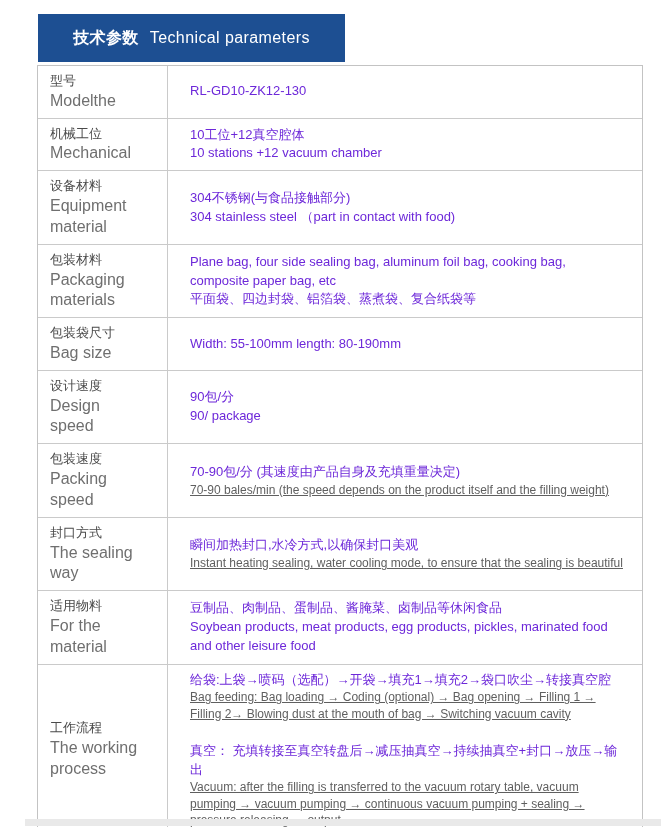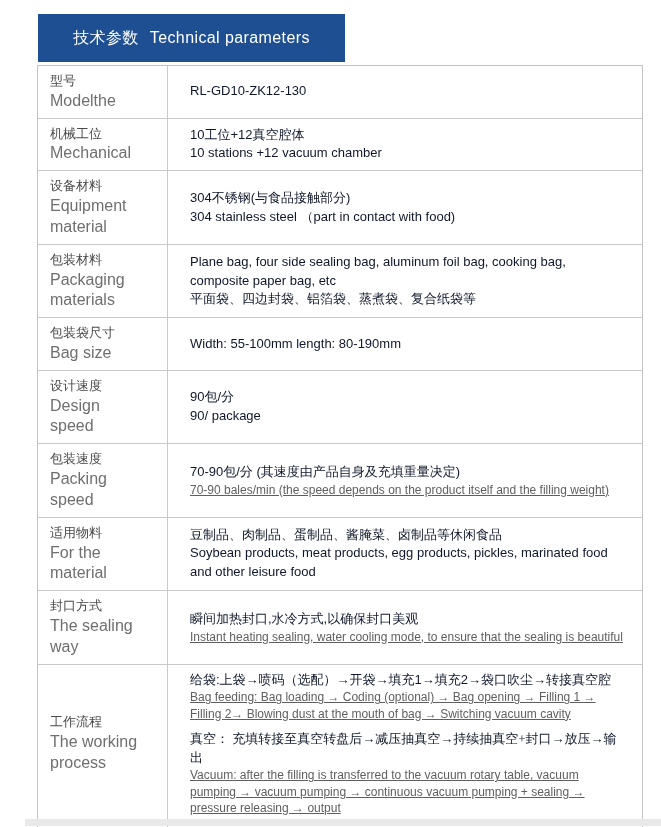--- a/index.html
+++ b/index.html
@@ -12,21 +12,21 @@
   }
   .banner {
     position: absolute; left: 38px; top: 14px;
     width: 307px; height: 48px;
     background: #1d4f92;
     color: #ffffff;
     display: flex; align-items: center; justify-content: center;
     font-size: 16px; letter-spacing: 0.4px;
     white-space: nowrap;
   }
-  .banner .zh { margin-right: 11px; }
+  .banner .zh { margin-right: 11px; font-weight: bold; }
   .spec-table {
     position: absolute; left: 37px; top: 65px;
     width: 606px;
     border: 1px solid #c3c3c3;
     box-sizing: border-box;
     background: #ffffff;
   }
   .row {
     display: flex;
     border-bottom: 1px solid #cacaca;
@@ -42,26 +42,26 @@
   }
   .cell-label .zh { font-size: 13px; color: #4a4a4a; line-height: 1.45; }
   .cell-label .en { font-size: 16px; color: #6f6f6f; line-height: 1.3; }
   .cell-value {
     flex: 1;
     padding: 6px 16px 6px 22px;
     display: flex; flex-direction: column; justify-content: center;
     box-sizing: border-box;
   }
   .cell-value .line {
-    font-size: 13px; color: #0f172a; line-height: 1.45;
+    font-size: 13px; color: #6d28d9; line-height: 1.45;
   }
   .cell-value .line.small {
     font-size: 12px; color: #5f5f5f; line-height: 1.35; text-decoration: underline;
   }
-  .cell-value .line.gap { margin-top: 8px; font-family: Liberation Serif, serif; }
+  .cell-value .line.gap { margin-top: 20px; }
   .bottom-strip {
     position: absolute; left: 25px; right: 0; top: 819px; height: 7px;
     background: #e9e9e9;
   }
 </style>
 </head>
 <body>
 
 <div class="banner">
   <span class="zh">技术参数</span>
@@ -132,36 +132,36 @@
         <div class="zh">包装速度</div>
         <div class="en">Packing speed</div>
       </div>
       <div class="cell-value">
         <div class="line">70-90包/分 (其速度由产品自身及充填重量决定)</div>
         <div class="line small">70-90 bales/min (the speed depends on the product itself and the filling weight)</div>
       </div>
     </div>
     <div class="row">
       <div class="cell-label">
+        <div class="zh">封口方式</div>
+        <div class="en">The sealing way</div>
+      </div>
+      <div class="cell-value">
+        <div class="line">瞬间加热封口,水冷方式,以确保封口美观</div>
+        <div class="line small">Instant heating sealing, water cooling mode, to ensure that the sealing is beautiful</div>
+      </div>
+    </div>
+    <div class="row">
+      <div class="cell-label">
         <div class="zh">适用物料</div>
         <div class="en">For the material</div>
       </div>
       <div class="cell-value">
         <div class="line">豆制品、肉制品、蛋制品、酱腌菜、卤制品等休闲食品</div>
         <div class="line">Soybean products, meat products, egg products, pickles, marinated food and other leisure food</div>
-      </div>
-    </div>
-    <div class="row">
-      <div class="cell-label">
-        <div class="zh">封口方式</div>
-        <div class="en">The sealing way</div>
-      </div>
-      <div class="cell-value">
-        <div class="line">瞬间加热封口,水冷方式,以确保封口美观</div>
-        <div class="line small">Instant heating sealing, water cooling mode, to ensure that the sealing is beautiful</div>
       </div>
     </div>
     <div class="row">
       <div class="cell-label">
         <div class="zh">工作流程</div>
         <div class="en">The working process</div>
       </div>
       <div class="cell-value">
         <div class="line">给袋:上袋→喷码（选配）→开袋→填充1→填充2→袋口吹尘→转接真空腔</div>
         <div class="line small">Bag feeding: Bag loading → Coding (optional) → Bag opening → Filling 1 → Filling 2→ Blowing dust at the mouth of bag → Switching vacuum cavity</div>

